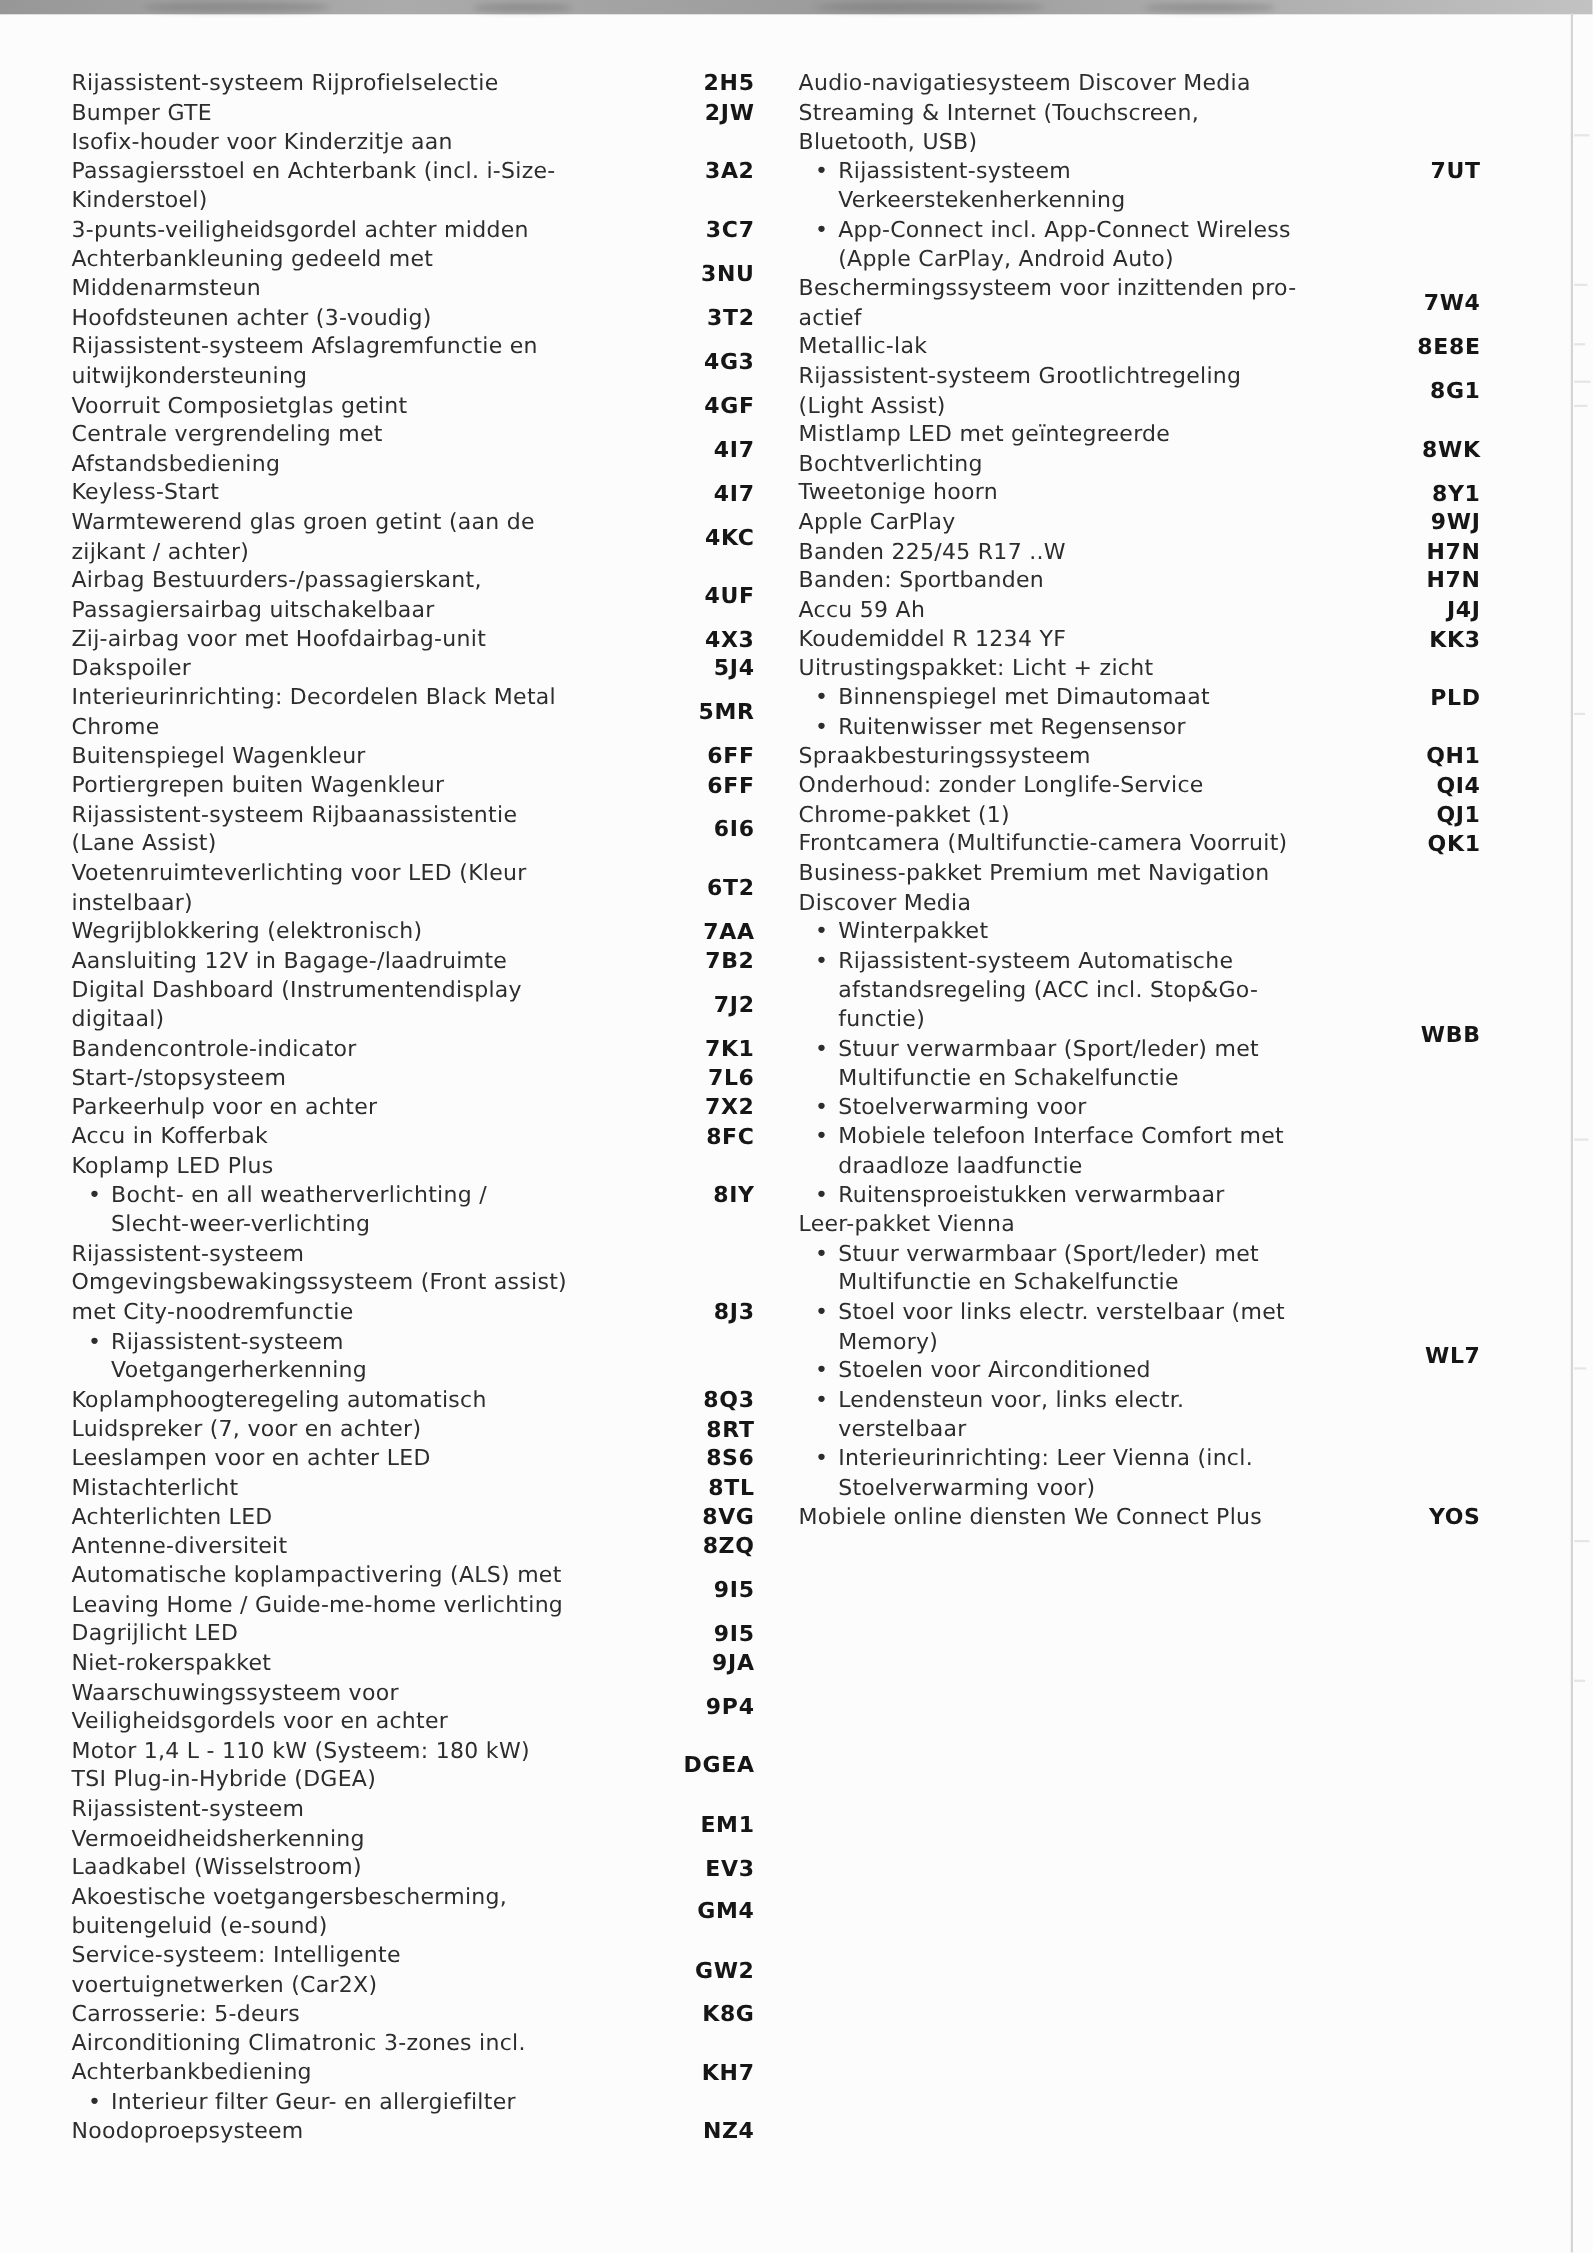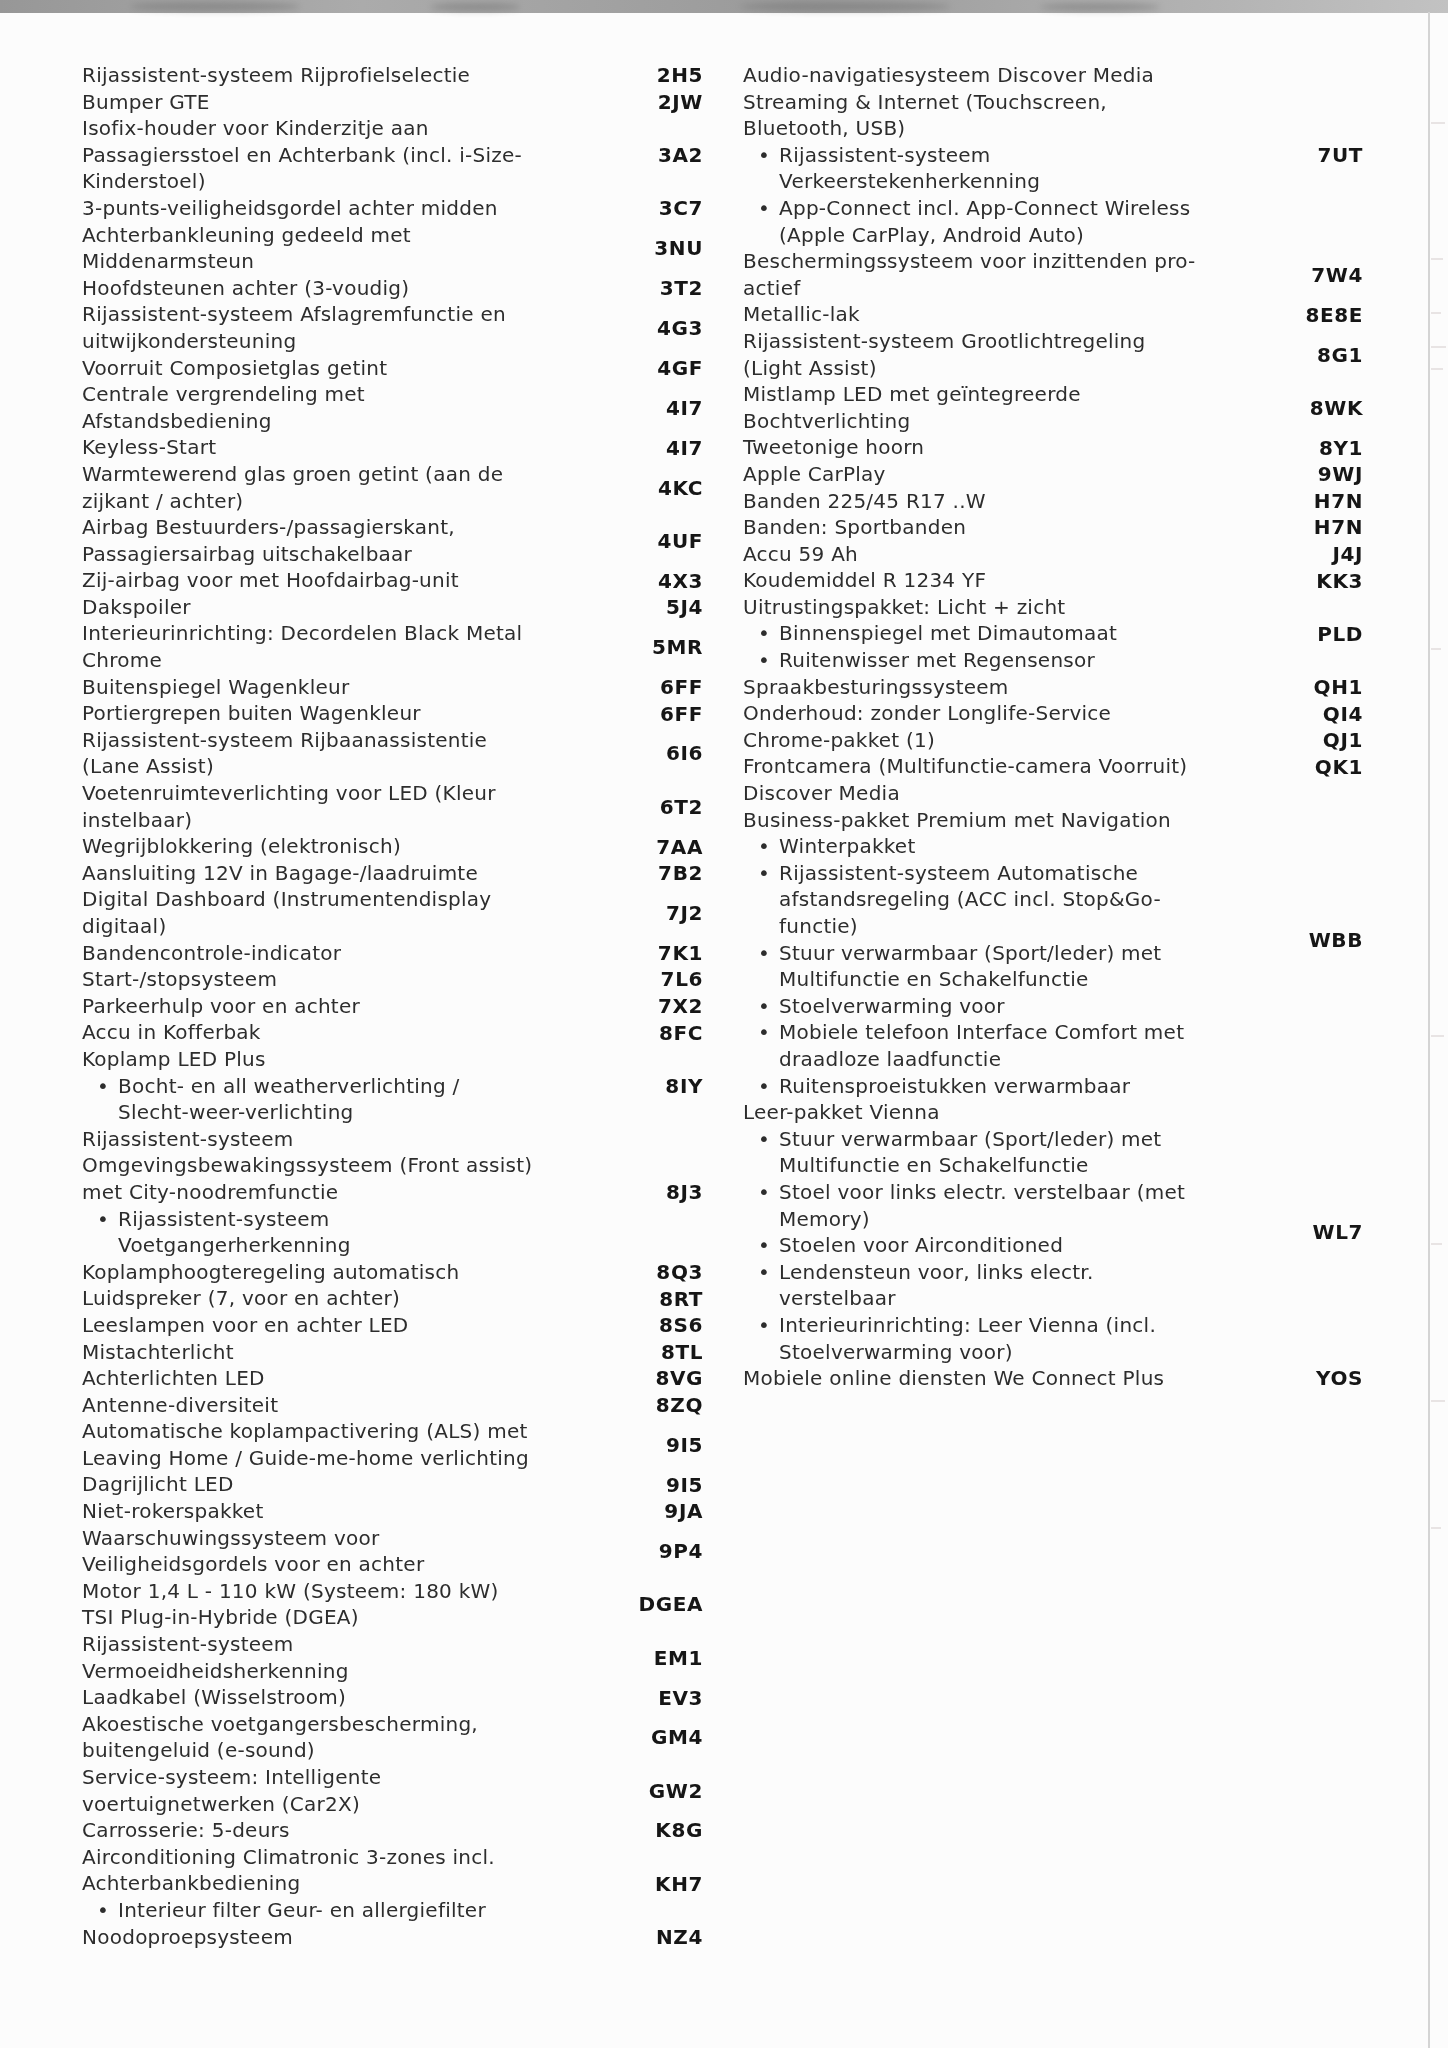--- a/index.html
+++ b/index.html
@@ -21,21 +21,21 @@
     background: #6f6f6f; opacity: .45; filter: blur(3px);
   }
   .scan-vline {
     position: absolute; top: 12px; bottom: 0; left: 1428px; width: 2px;
     background: #d4d4d4;
   }
   .dash { position: absolute; left: 1431px; height: 2px; background: #e2dcdc; opacity: .75; }
 
   
   .columns {
-    position: absolute; left: 82px; top: 62px;
+    position: absolute; left: 65px; top: 62px;
     display: flex; align-items: flex-start;
   }
   .col { display: flex; flex-direction: column; }
   .col-1 { width: 621px; }
   .col-2 { width: 620px; margin-left: 40px; }
   .entry { display: flex; align-items: stretch; }
   .entry-text { flex: 1 1 auto; min-width: 0; }
   .line {
     white-space: nowrap; height: 26.6px; line-height: 26.6px;
     font-size: 20px; letter-spacing: 0.25px; color: #2d2d2d;
@@ -478,22 +478,22 @@
           <div class="entry-code">QJ1</div>
         </div>
         <div class="entry">
           <div class="entry-text">
             <div class="line main"><span>Frontcamera (Multifunctie-camera Voorruit)</span></div>
           </div>
           <div class="entry-code">QK1</div>
         </div>
         <div class="entry">
           <div class="entry-text">
+            <div class="line main"><span>Business-pakket Premium met Navigation</span></div>
             <div class="line main"><span>Discover Media</span></div>
-            <div class="line main"><span>Business-pakket Premium met Navigation</span></div>
             <div class="line bullet"><span class="dot">•</span><span>Winterpakket</span></div>
             <div class="line bullet"><span class="dot">•</span><span>Rijassistent-systeem Automatische</span></div>
             <div class="line cont"><span>afstandsregeling (ACC incl. Stop&amp;Go-</span></div>
             <div class="line cont"><span>functie)</span></div>
             <div class="line bullet"><span class="dot">•</span><span>Stuur verwarmbaar (Sport/leder) met</span></div>
             <div class="line cont"><span>Multifunctie en Schakelfunctie</span></div>
             <div class="line bullet"><span class="dot">•</span><span>Stoelverwarming voor</span></div>
             <div class="line bullet"><span class="dot">•</span><span>Mobiele telefoon Interface Comfort met</span></div>
             <div class="line cont"><span>draadloze laadfunctie</span></div>
             <div class="line bullet"><span class="dot">•</span><span>Ruitensproeistukken verwarmbaar</span></div>

